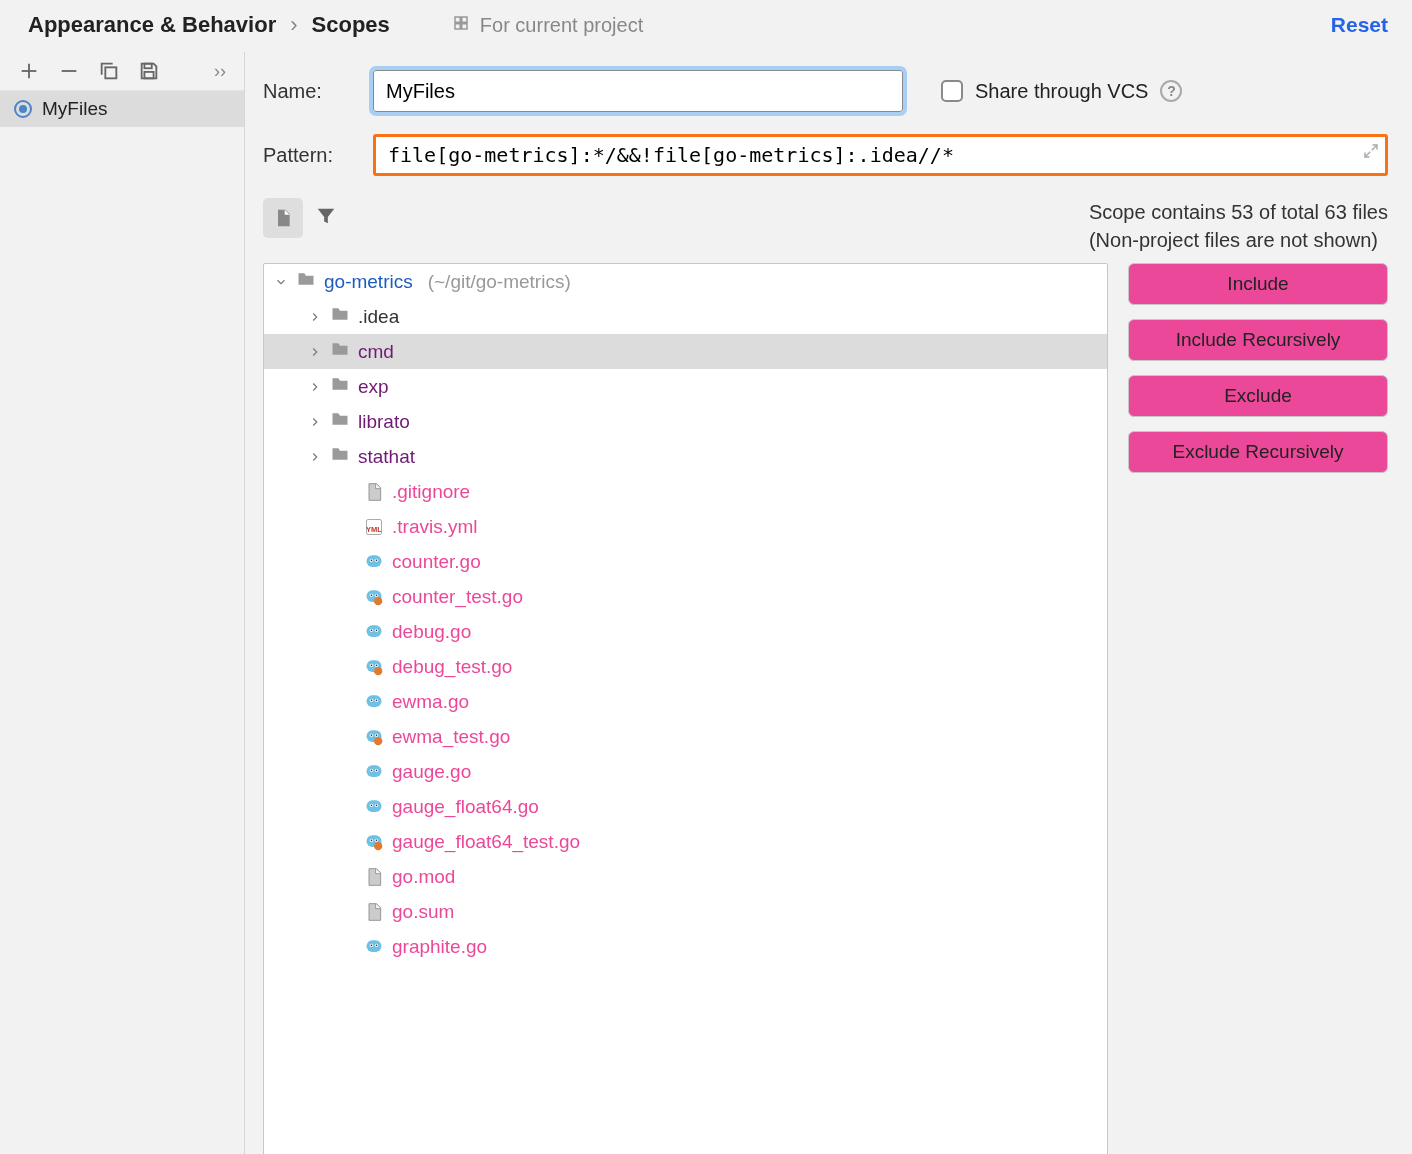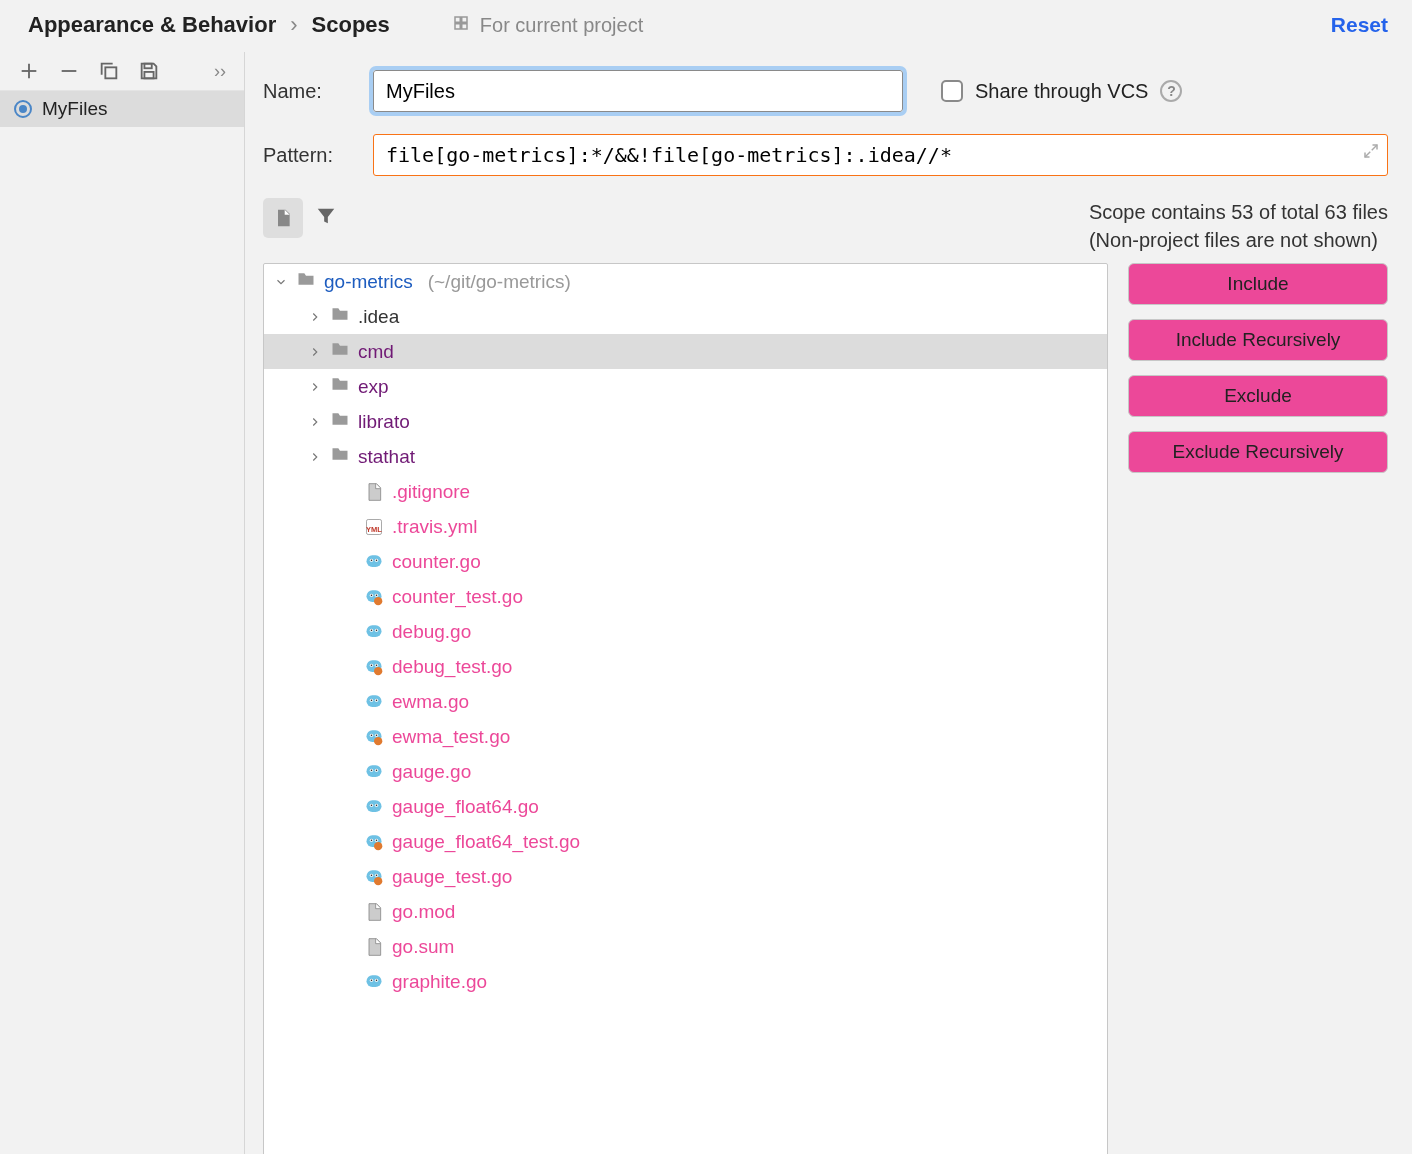--- a/index.html
+++ b/index.html
@@ -91,21 +91,21 @@
       padding: 6px 12px;
       font-size: 20px;
       background:#fff;
     }
     .share-vcs { display:flex; align-items:center; gap:12px; margin-left:20px; font-size:20px; color:#222; }
     .checkbox { width:22px; height:22px; border:2px solid #8a8a8a; border-radius:5px; background:#fff; }
     .help-icon { width:22px; height:22px; border:2px solid #aaa; border-radius:50%; display:flex; align-items:center; justify-content:center; font-size:14px; color:#888; font-weight:700; }
     .pattern-input {
       flex:1;
       height: 42px;
-      border:1px solid #f97316;
+      border:3px solid #f97316;
       border-radius:3px;
       padding:6px 36px 6px 12px;
       font-family: ui-monospace, Menlo, Consolas, monospace;
       font-size: 20px;
       background:#fff;
       position:relative;
     }
     .pattern-wrap { position:relative; flex:1; display:flex; }
     .expand-icon { position:absolute; right:8px; top:8px; color:#aaa; }
 
@@ -463,34 +463,20 @@
                 <circle cx="15" cy="10" r="2" fill="#fff"></circle>
                 <circle cx="9" cy="10" r="1" fill="#333"></circle>
                 <circle cx="15" cy="10" r="1" fill="#333"></circle>
                 <circle cx="17" cy="17" r="5" fill="#e07a2f"></circle>
               </svg>
             </span>
             <span class="file-name green">gauge_float64_test.go</span>
           </div>
           <div class="tree-node indent2">
             <span class="spacer-chevron"></span>
-            <span class="go-icon">
-              <svg viewBox="0 0 24 24">
-                <rect x="3" y="4" width="18" height="14" rx="7" fill="#6ec1e4"></rect>
-                <circle cx="9" cy="10" r="2" fill="#fff"></circle>
-                <circle cx="15" cy="10" r="2" fill="#fff"></circle>
-                <circle cx="9" cy="10" r="1" fill="#333"></circle>
-                <circle cx="15" cy="10" r="1" fill="#333"></circle>
-                <circle cx="17" cy="17" r="5" fill="#e07a2f"></circle>
-              </svg>
-            </span>
-            <span class="file-name green">gauge_test.go</span>
-          </div>
-          <div class="tree-node indent2">
-            <span class="spacer-chevron"></span>
             <span class="generic-file-icon">
               <svg viewBox="0 0 24 24" fill="#ccc" stroke="#888" stroke-width="1">
                 <path d="M6 2h9l5 5v15H6z"></path>
                 <path d="M14 2v6h6" fill="#fff"></path>
               </svg>
             </span>
             <span class="file-name green">go.mod</span>
           </div>
           <div class="tree-node indent2">
             <span class="spacer-chevron"></span>

